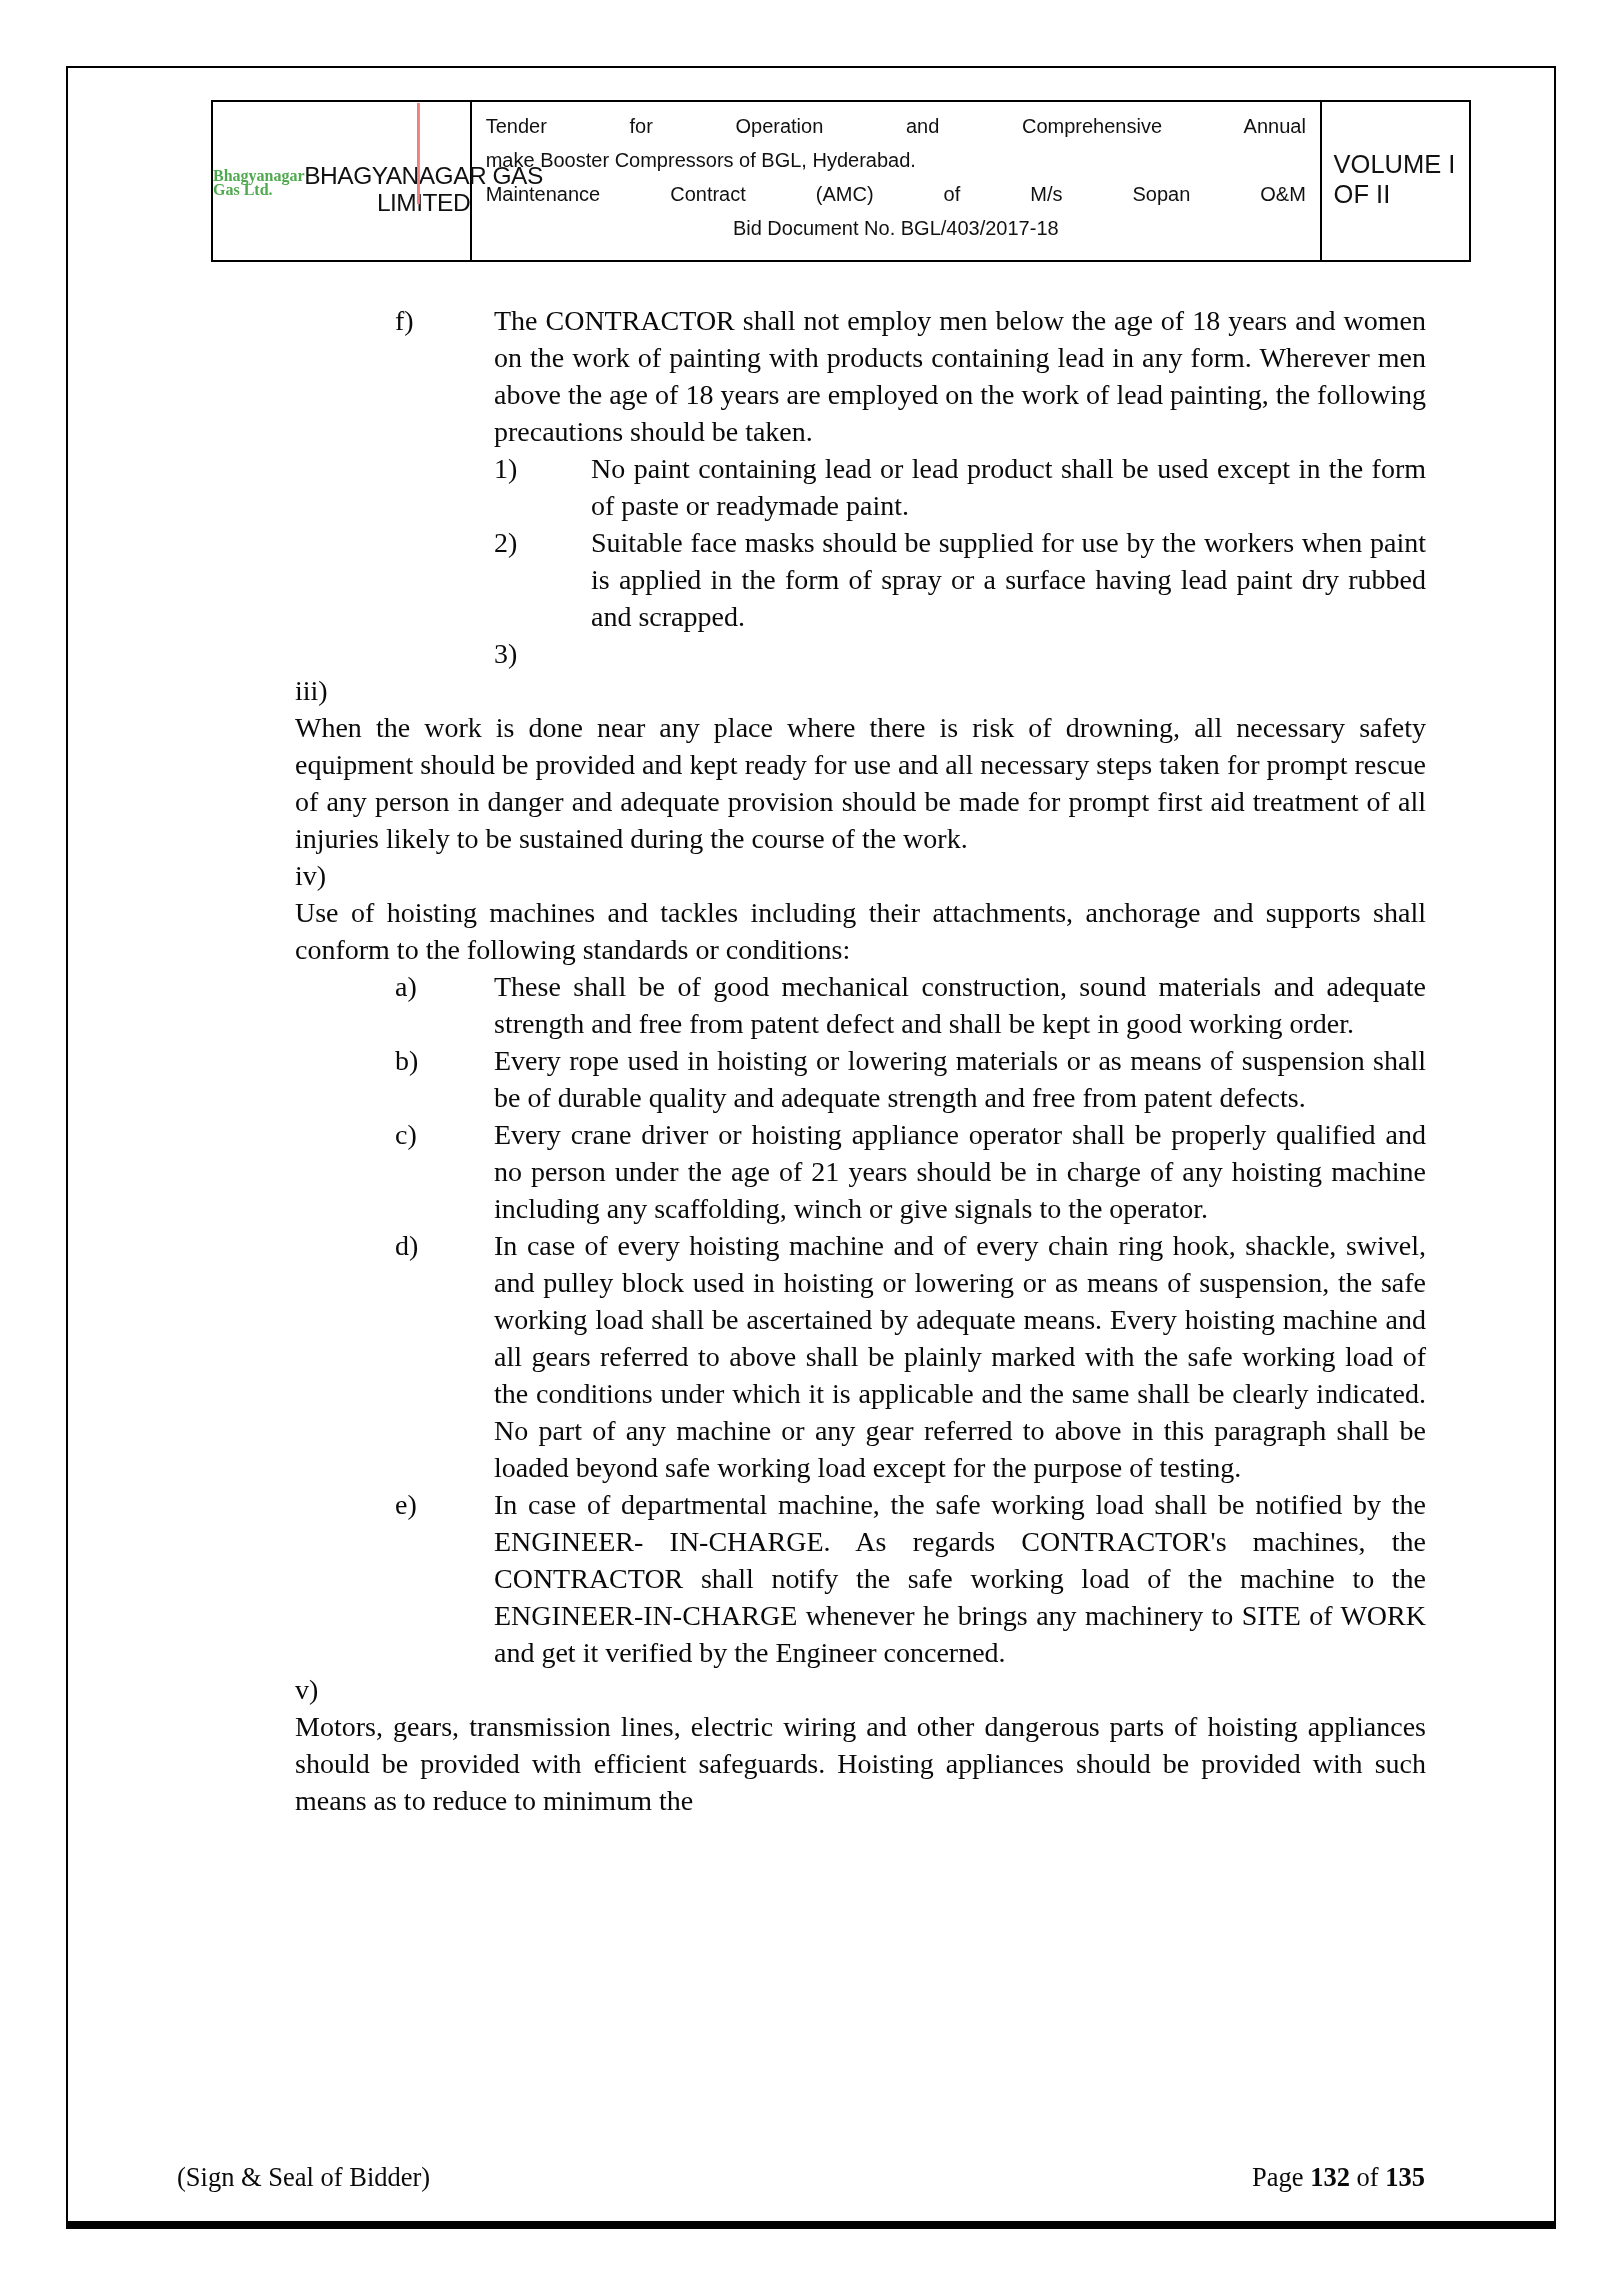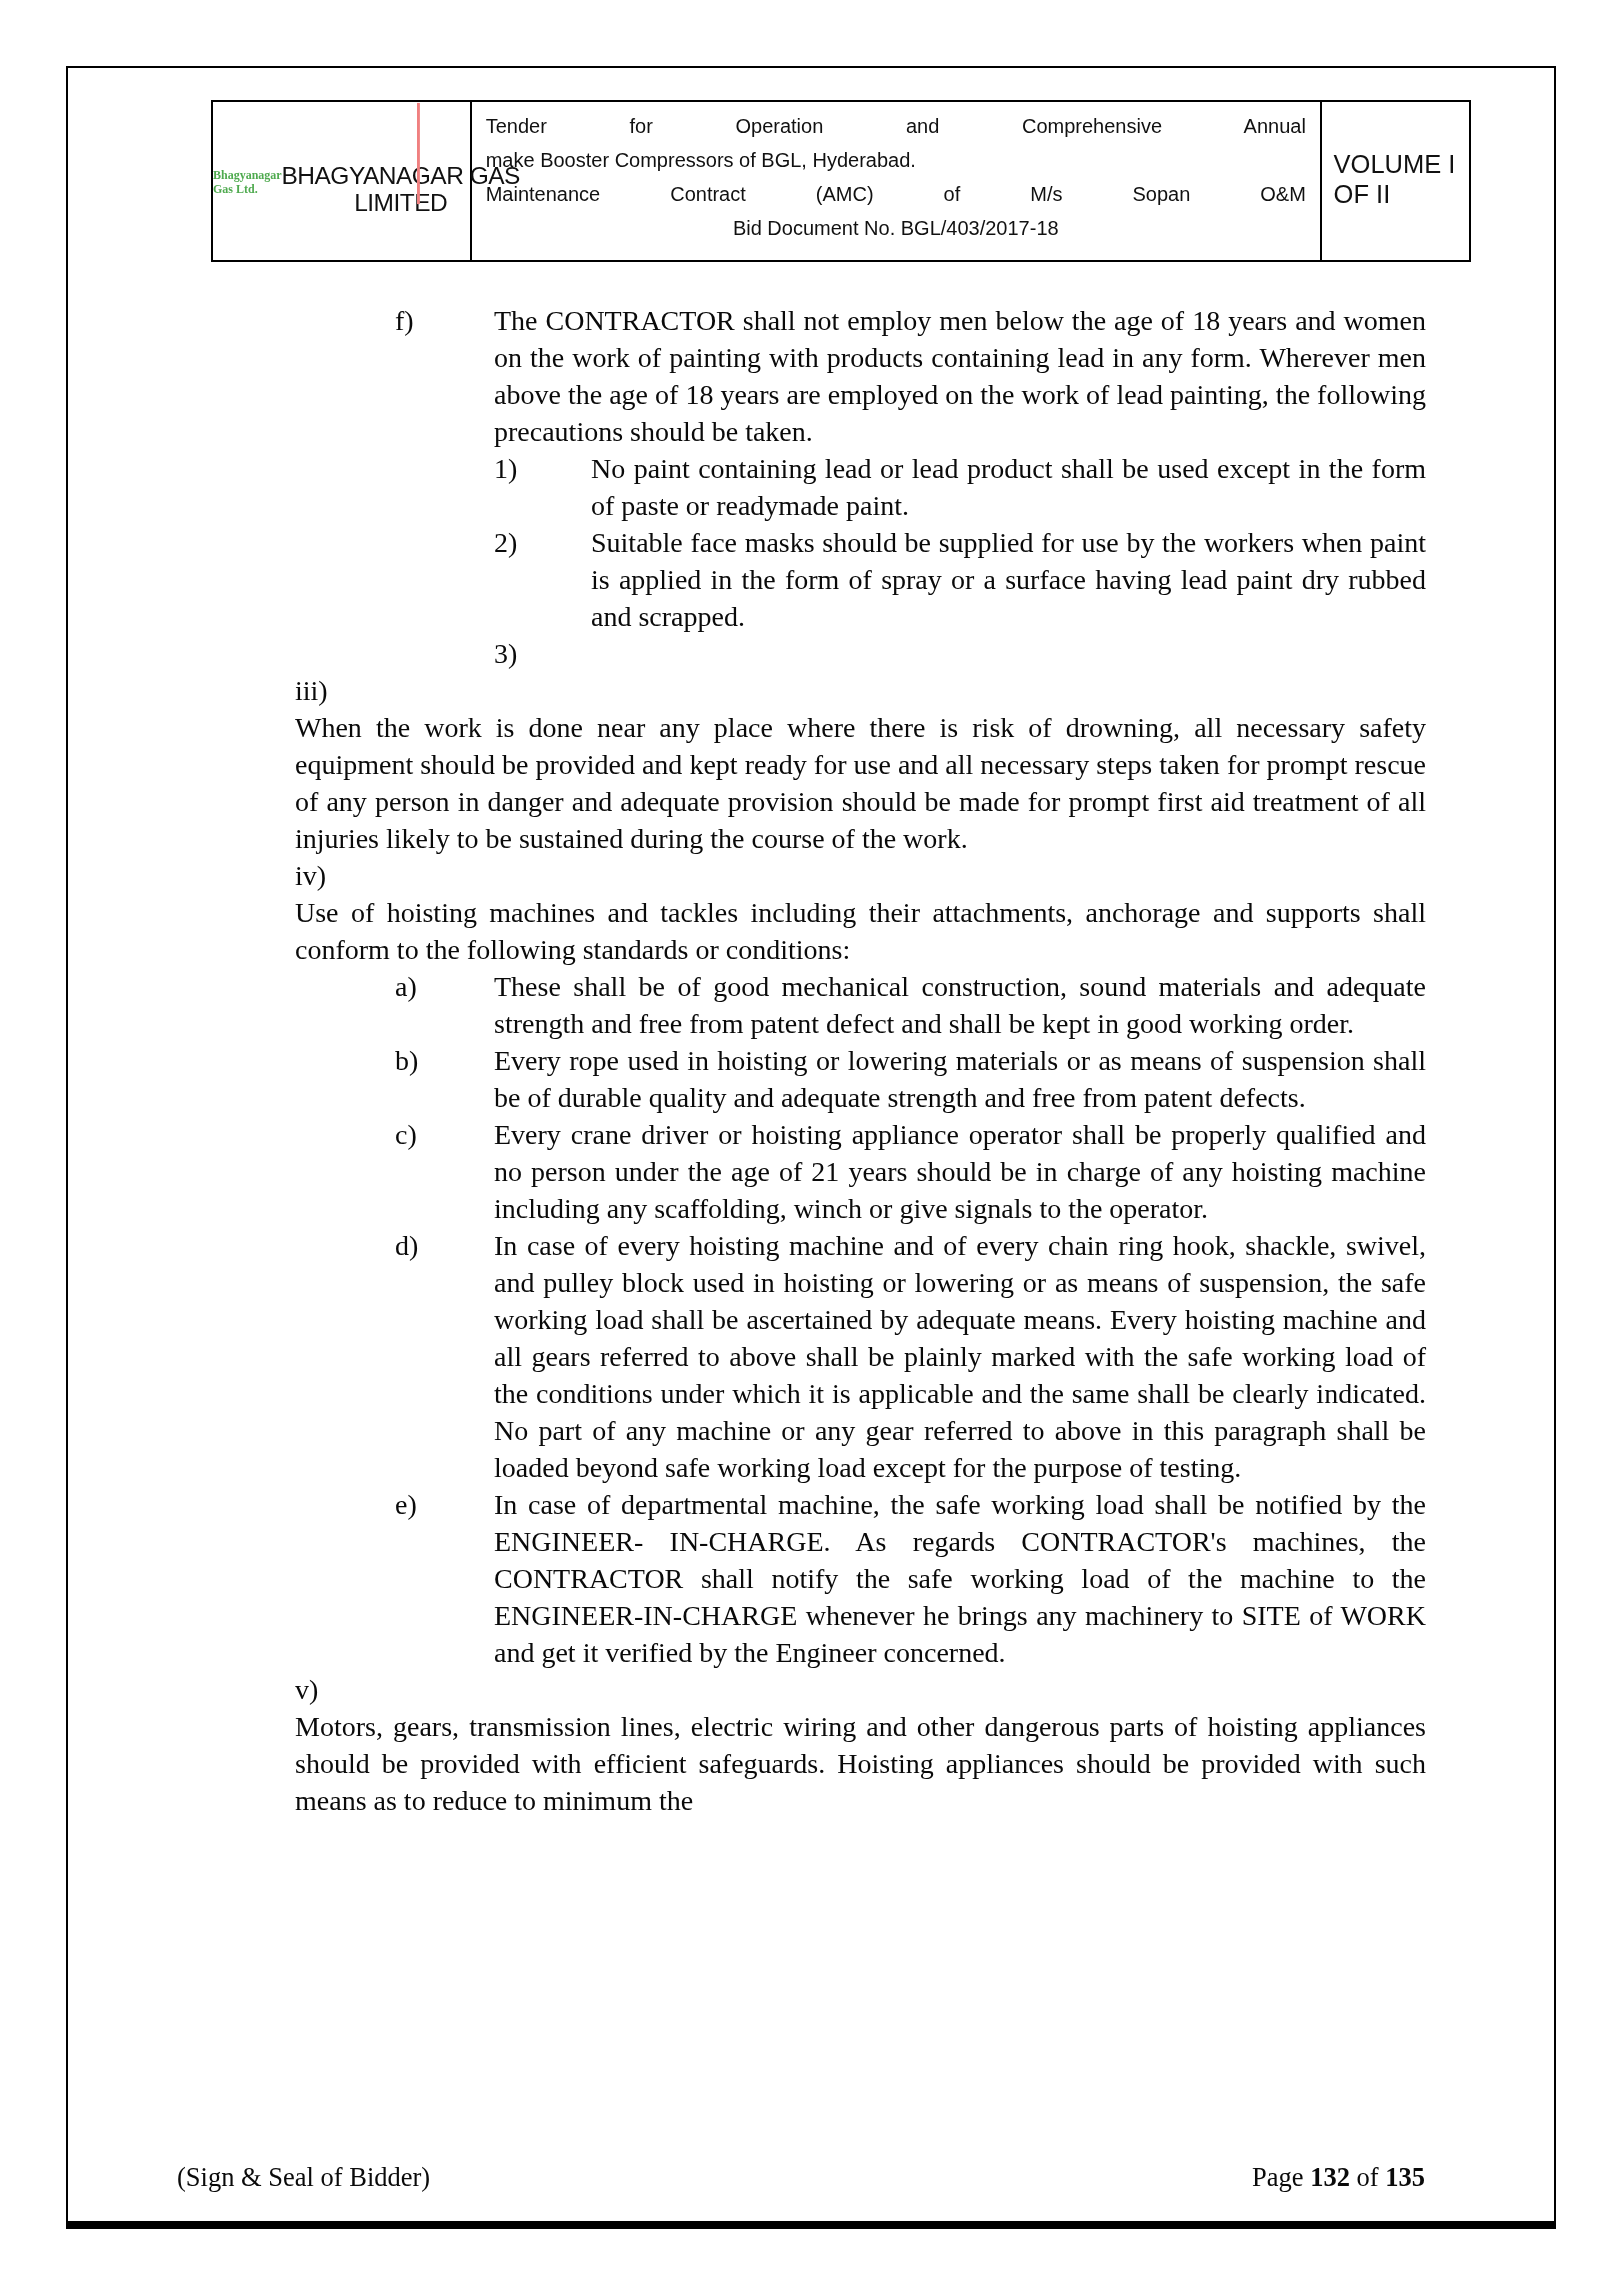--- a/index.html
+++ b/index.html
@@ -22,21 +22,21 @@
     display:flex; font-family:"Liberation Sans","DejaVu Sans",sans-serif;
   }
   .hcell { box-sizing:border-box; height:100%; }
   .logo-cell {
     width:259px; border-right:2.9px solid #000; position:relative;
     display:flex; flex-direction:row; align-items:center;
     padding-top:5.9px;
   }
   .red-divider { position:absolute; left:204px; top:0; }
   .logo-subtext {
-    font-size:12px; font-weight:bold; line-height:13.7px; margin-top:-2px;
+    font-size:16px; font-weight:bold; line-height:13.7px; margin-top:-2px;
     font-family:"Liberation Serif","DejaVu Serif",serif;
   }
   .company-name {
     margin-top:12px; text-align:center; font-size:24.5px; line-height:26.5px;
     letter-spacing:-0.5px; white-space:nowrap; color:#111;
   }
   .title-cell {
     width:859px; border-right:2.9px solid #000; padding:6.9px 13.7px 0 13.7px;
     font-size:20px; line-height:34px; color:#111;
   }

